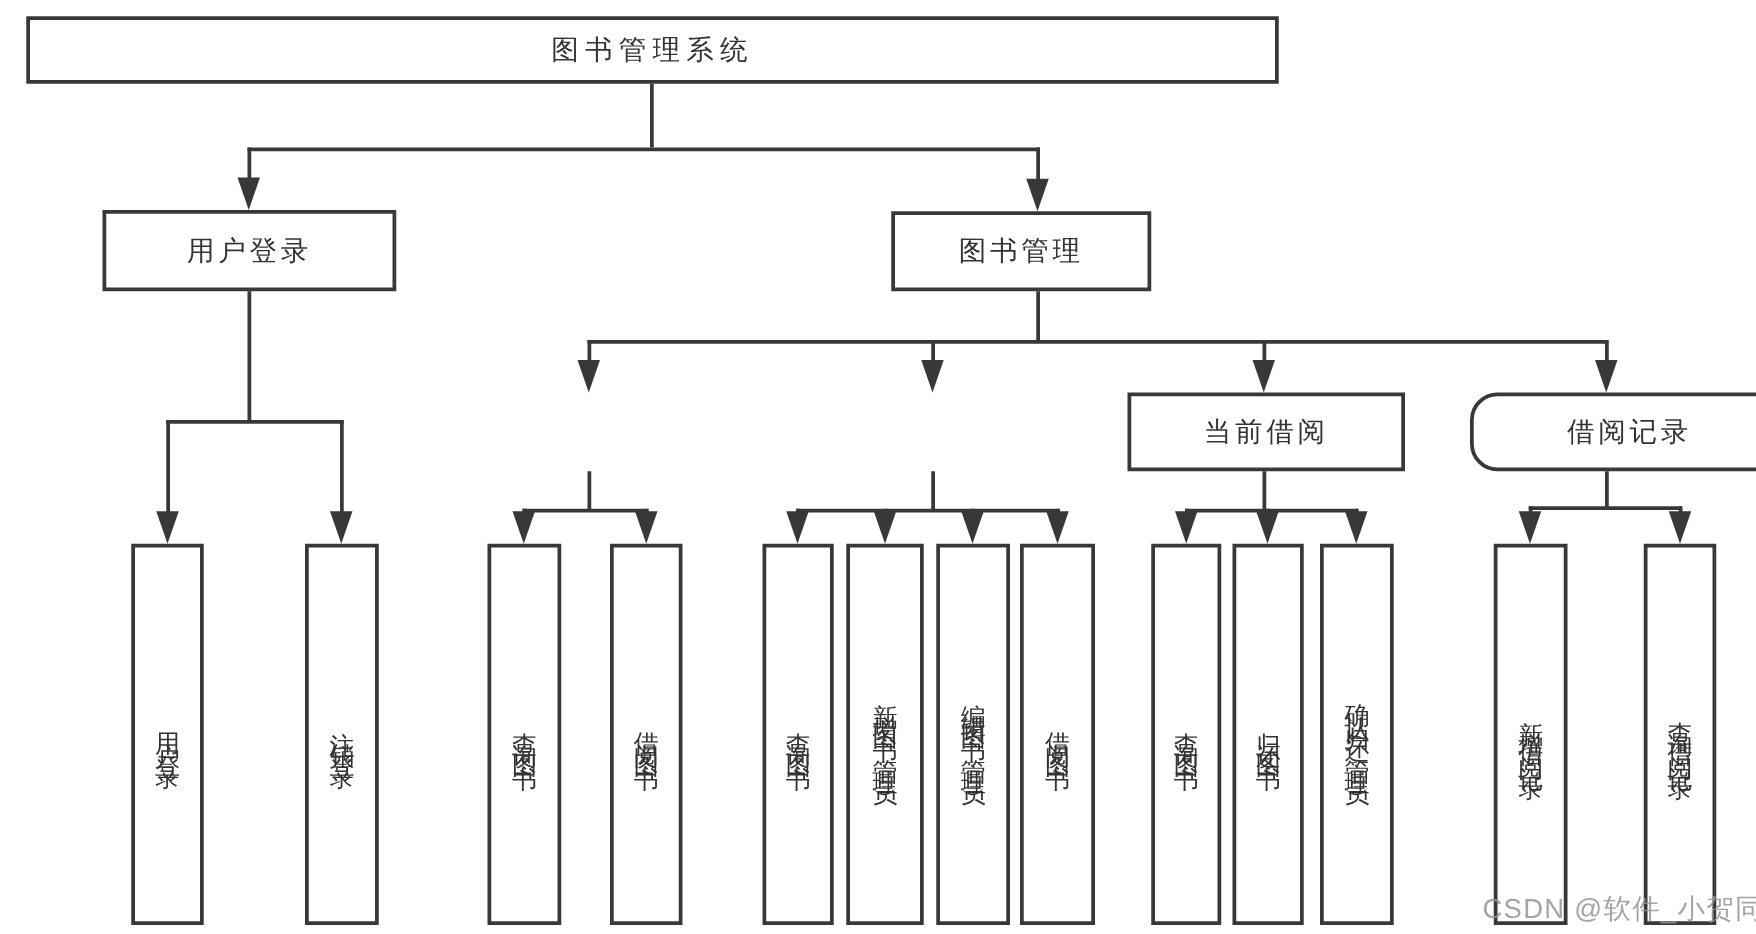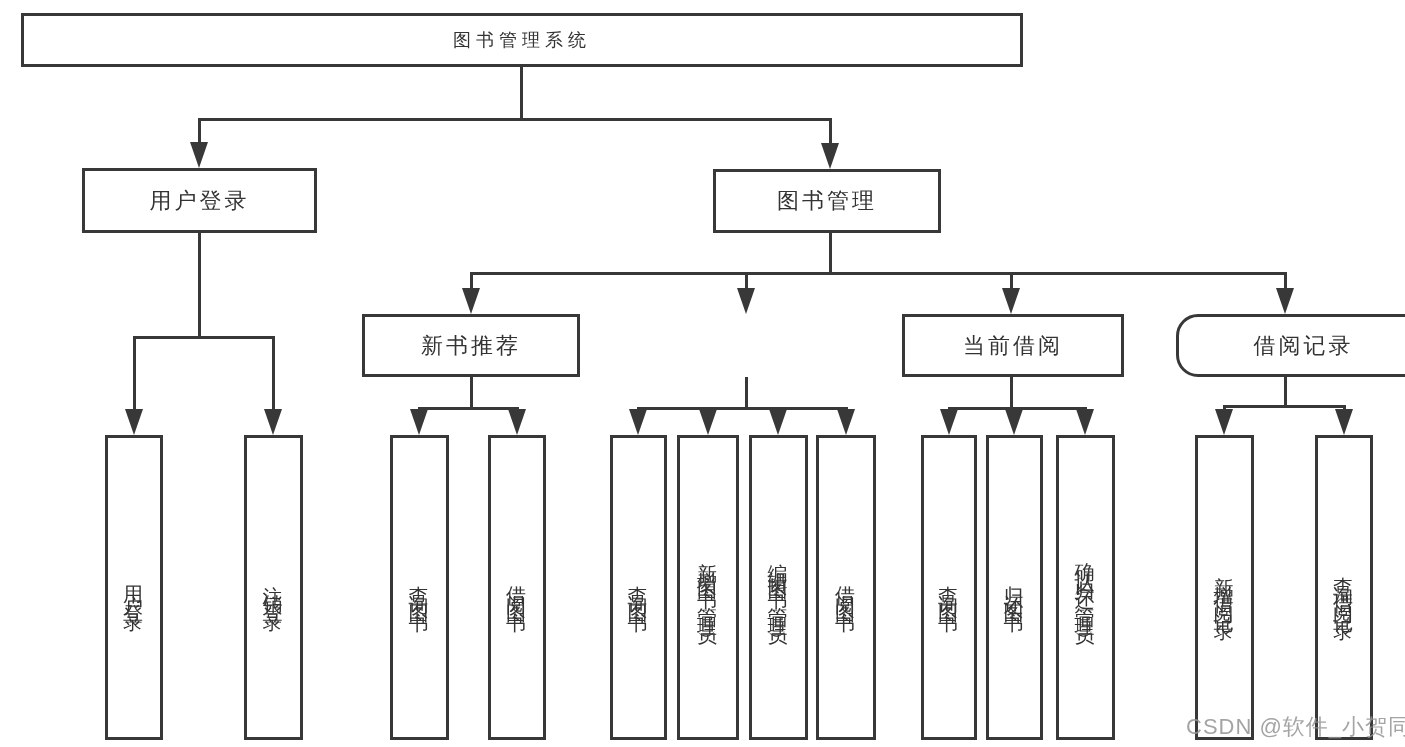--- a/index.html
+++ b/index.html
@@ -5,21 +5,21 @@
   html,body{margin:0;padding:0;background:#fff;}
   .stage{
     position:relative;width:1405px;height:747px;background:#ffffff;overflow:hidden;
     font-family:"Liberation Sans",sans-serif;color:#333333;
   }
   .node{
     position:absolute;box-sizing:border-box;border:3px solid #383838;background:#ffffff;
     display:flex;align-items:center;justify-content:center;
   }
   .hlabel{font-size:22px;letter-spacing:3px;color:#333333;white-space:nowrap;}
-  .title-label{font-size:18px;letter-spacing:5px;}
+  .title-label{font-size:22px;letter-spacing:5px;}
   .leaf .vlabel{
     writing-mode:vertical-rl;font-size:20px;letter-spacing:9px;color:#333333;
     white-space:nowrap;
   }
   .vl{position:absolute;width:3px;background:#383838;}
   .hl{position:absolute;height:3px;background:#383838;}
   .arr{
     position:absolute;width:0;height:0;
     border-left:9px solid transparent;border-right:9px solid transparent;
     border-top:26px solid #383838;
@@ -35,27 +35,24 @@
 <div class="stage">
 
   <div class="node" style="left:21px;top:13px;width:1002px;height:54px;">
     <span class="hlabel title-label">图书管理系统</span>
   </div>
 
   <div class="node" style="left:82px;top:168px;width:235px;height:65px;">
     <span class="hlabel">用户登录</span>
   </div>
 
-  <div class="node" style="left:713px;top:169px;width:228px;height:64px;font-family:Liberation Serif, serif;">
+  <div class="node" style="left:713px;top:169px;width:208px;height:64px;font-family:Liberation Serif, serif;">
     <span class="hlabel">图书管理</span>
   </div>
 
-  <div class="node" style="left:362px;top:314px;width:218px;height:63px;">
-    <span class="hlabel">新书推荐</span>
-  </div>
 
 
   <div class="node" style="left:902px;top:314px;width:222px;height:63px;">
     <span class="hlabel">当前借阅</span>
   </div>
 
   <div class="node" style="left:1176px;top:314px;width:255px;height:63px;border-radius:22px;">
     <span class="hlabel">借阅记录</span>
   </div>
 

